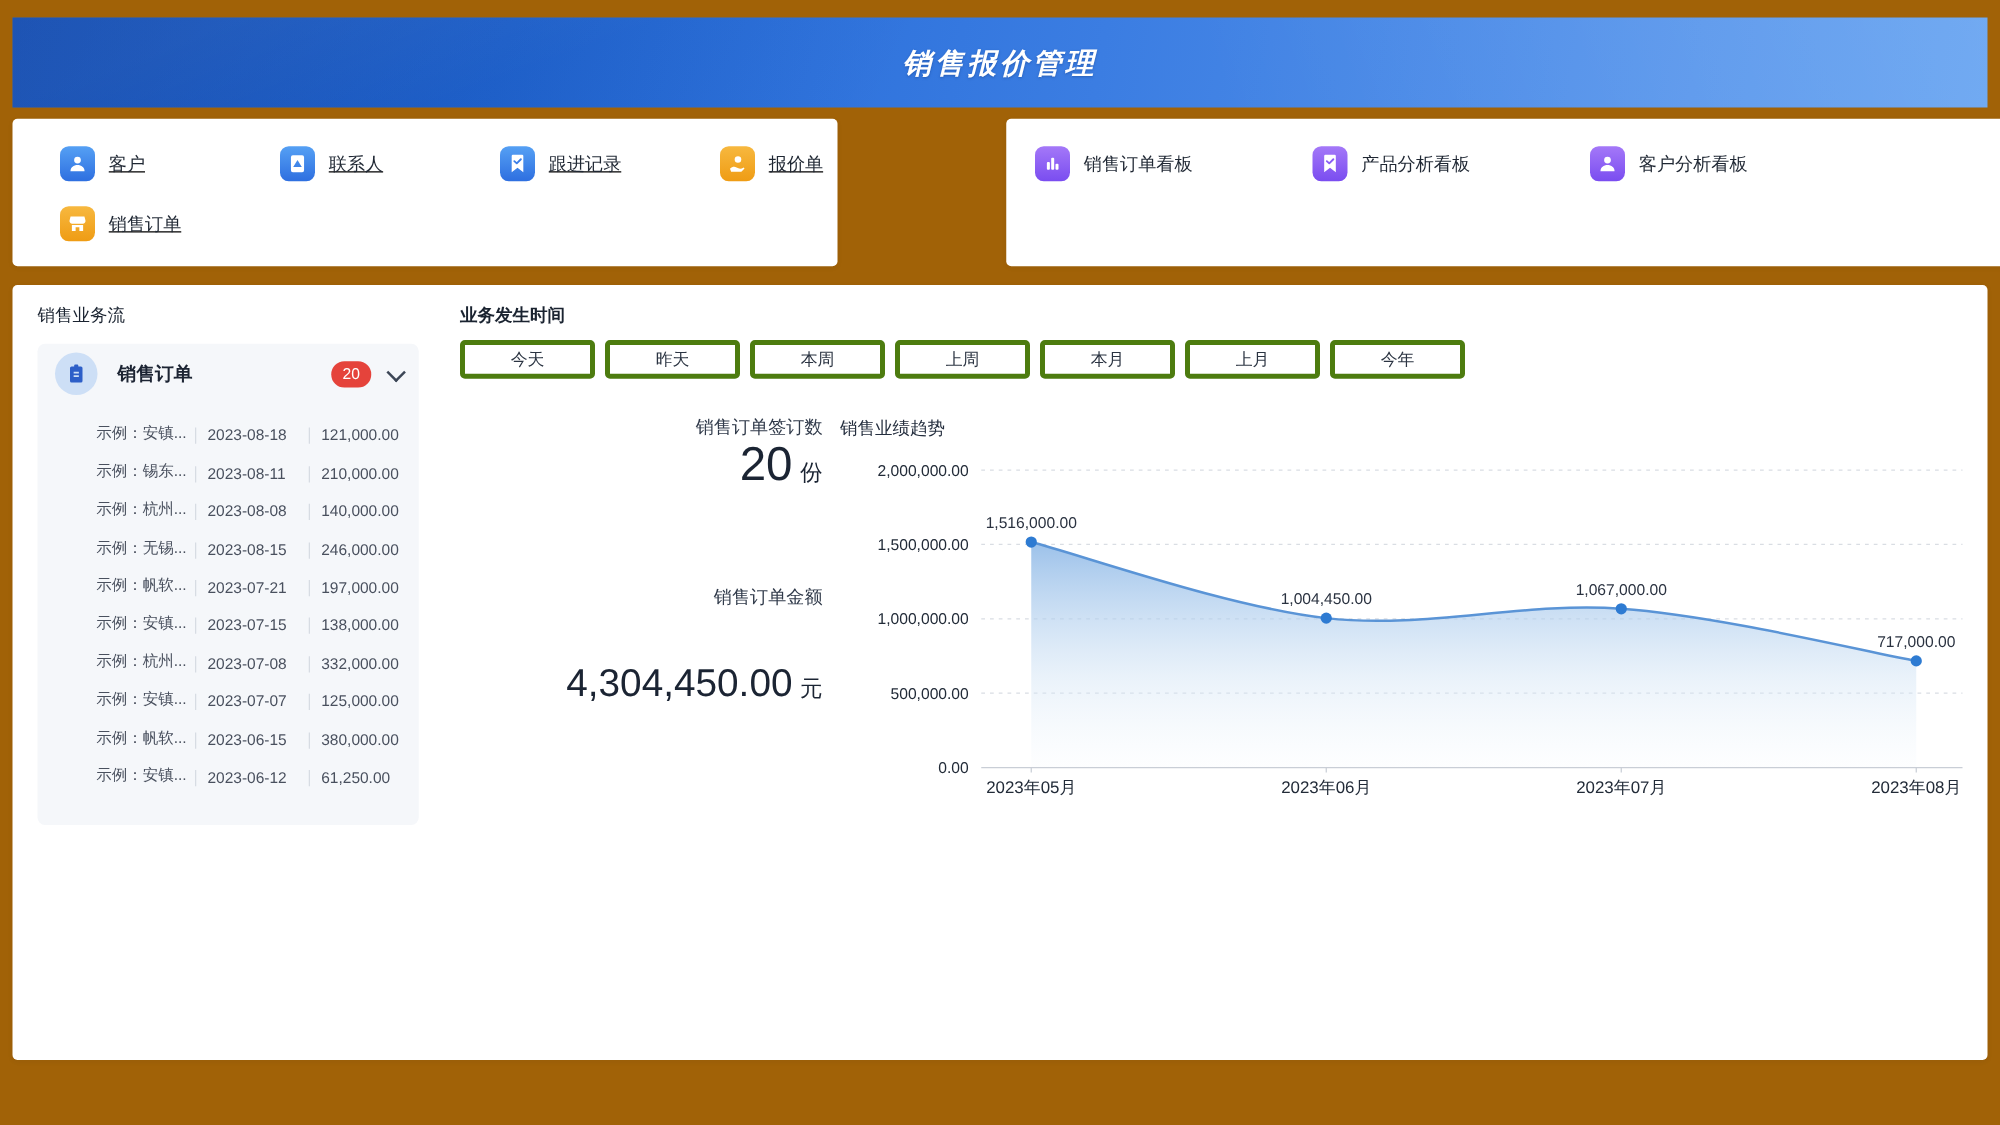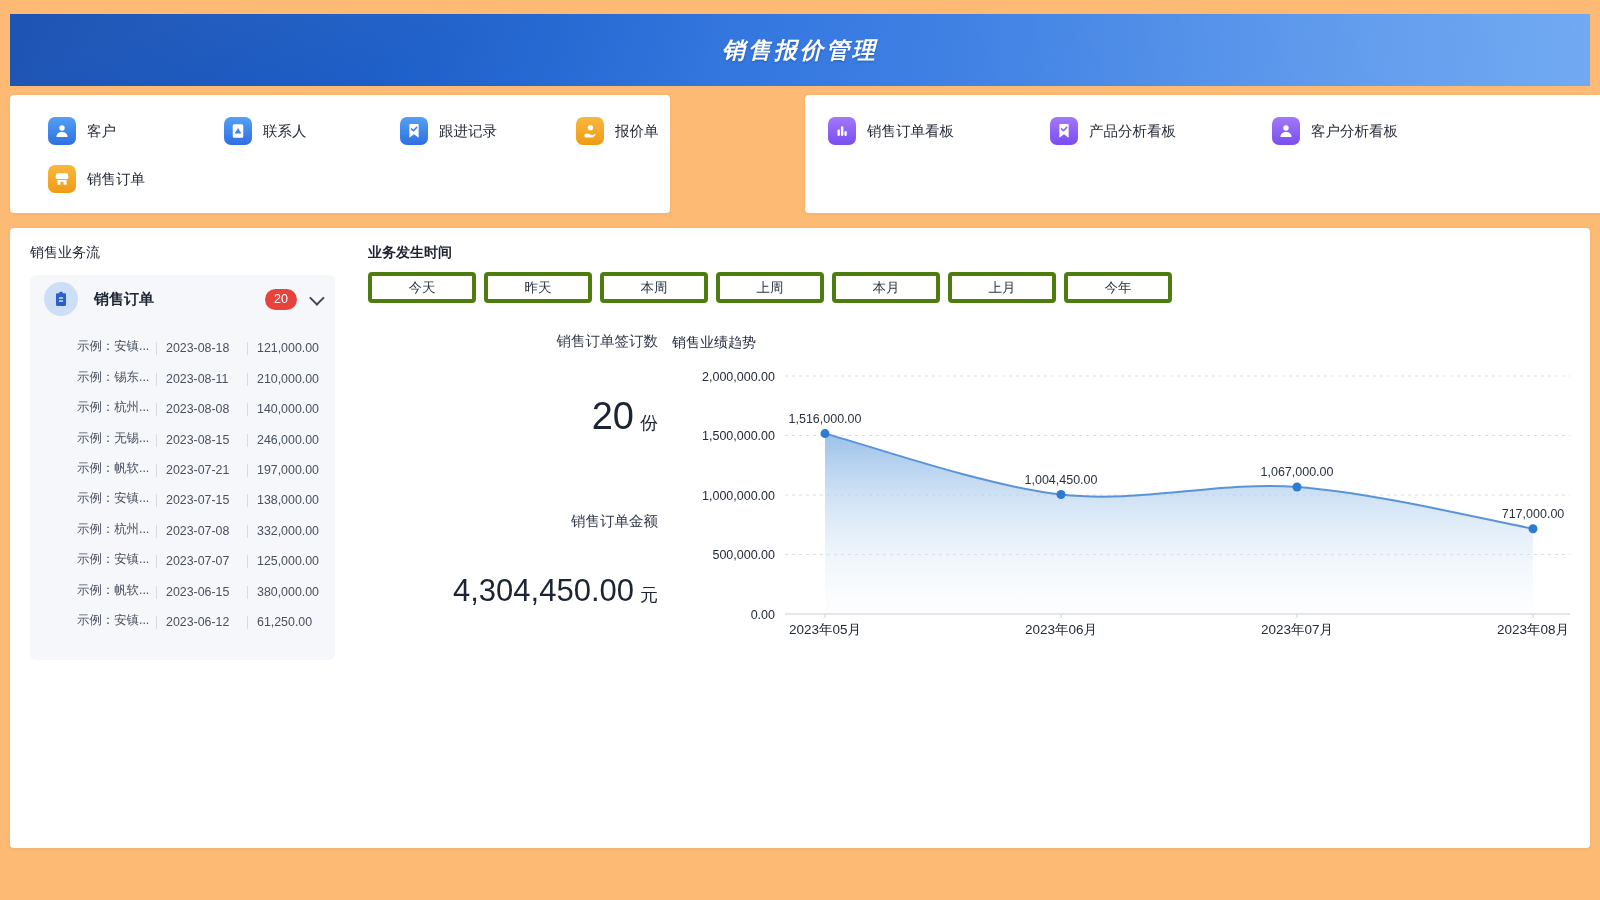--- a/index.html
+++ b/index.html
@@ -1,31 +1,31 @@
 <!DOCTYPE html>
 <html><head>
 <meta charset="utf-8">
 <style>
   html,body{margin:0;padding:0;background:#eff1f5;font-family:"Liberation Sans","DejaVu Sans",sans-serif;}
-  #page{position:relative;width:1600px;height:900px;background:#fdba74;overflow:hidden;}
+  #page{position:relative;width:1600px;height:900px;background:#a16207;overflow:hidden;}
 
   
   .banner{position:absolute;left:10px;top:14px;width:1580px;height:72px;
     background:linear-gradient(100deg,#1a5ecf 0%,#2268d6 25%,#3b7de2 55%,#5896ec 85%,#62a1f1 100%);
     display:flex;align-items:center;justify-content:center;overflow:hidden;}
   .banner::before{content:"";position:absolute;inset:0;
     background:linear-gradient(115deg,rgba(8,40,110,.30),rgba(8,40,110,0) 45%),
                linear-gradient(250deg,rgba(255,255,255,.10),rgba(255,255,255,0) 40%),
                linear-gradient(160deg,rgba(255,255,255,.06) 10%,rgba(255,255,255,0) 30%);}
   .banner-title{position:relative;color:#fff;font-size:23px;font-weight:bold;font-style:italic;
     letter-spacing:3px;text-shadow:0 1px 2px rgba(10,40,100,.35);}
 
   
   .card{position:absolute;background:#fff;border-radius:4px;box-shadow:0 1px 4px rgba(30,40,60,.06);}
-  .nav-card-left{left:10px;top:95px;width:660px;height:118px;}
+  .nav-card-left{left:10px;top:95px;width:660px;height:118px;text-decoration:underline;}
   .nav-card-right{left:805px;top:95px;width:856px;height:118px;}
   .main-card{left:10px;top:228px;width:1580px;height:620px;}
 
   .nav-grid{display:grid;padding:22px 0 0 38px;row-gap:20px;}
   .nav-card-left .nav-grid{grid-template-columns:repeat(4,176px);}
   .nav-card-right .nav-grid{grid-template-columns:repeat(3,222px);padding-left:23px;}
   .nav-item{display:flex;align-items:center;gap:11px;height:28px;cursor:pointer;}
   .nav-icon{width:28px;height:28px;border-radius:7px;display:flex;align-items:center;justify-content:center;flex:none;}
   .nav-icon svg{width:18px;height:18px;display:block;}
   .nav-icon.blue{background:linear-gradient(180deg,#55a0f4,#2e6fe0);--detail:#3b7ee8;}
@@ -61,21 +61,21 @@
   .filter-btn{width:108px;height:31px;background:#fff;border:4px solid #4d7c0f;border-radius:4px;
     font-size:13.5px;color:#2b3442;display:flex;align-items:center;justify-content:center;cursor:pointer;
     font-family:inherit;}
 
   
   .stats{position:absolute;left:358px;top:104px;width:290px;text-align:right;color:#303a4a;}
   .stat-label{font-size:14.5px;}
   .stat-value{color:#1b2433;}
   .stat-value .big{font-size:38px;}
   .stat-value .unit{font-size:18px;margin-left:6px;}
-  .v-count{margin-top:44px;}
+  .v-count{}
   .v-amount .big{font-size:31px;}
   .l-amount{margin-top:74px;}
   .v-amount{margin-top:42px;}
 
   
   .trend-svg{position:absolute;left:655px;top:127px;}
 </style>
 </head>
 <body>
 

